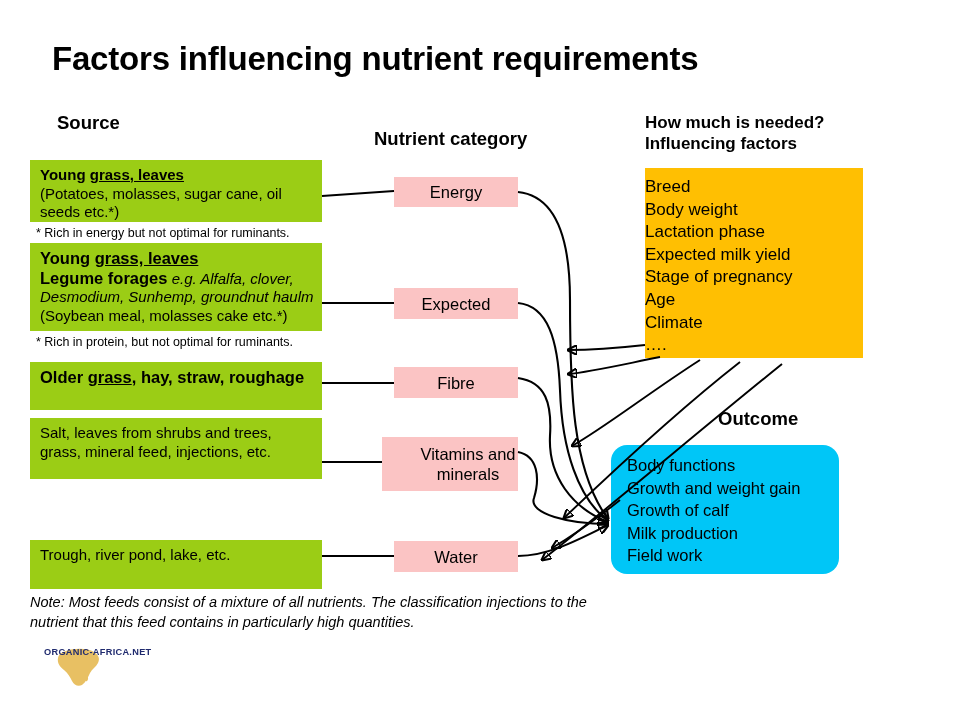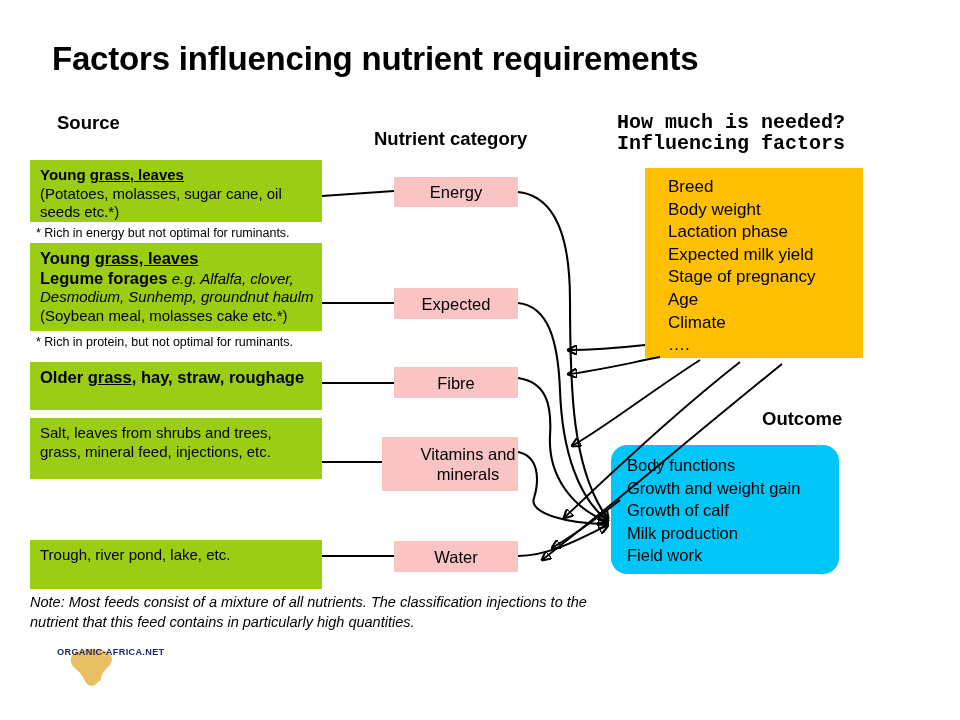--- a/index.html
+++ b/index.html
@@ -32,31 +32,30 @@
 
   
   .col-heading {
     position: absolute;
     font-size: 18.5px;
     font-weight: bold;
     white-space: nowrap;
   }
   #heading-source   { left: 57px;  top: 112px; }
   #heading-nutrient { left: 374px; top: 128px; }
-  #heading-outcome  { left: 718px; top: 408px; margin-left: 44px; }
+  #heading-outcome  { left: 718px; top: 408px; }
 
   #heading-needed {
     position: absolute;
-    left: 617px;
+    left: 645px;
     top: 112px;
-    font-size: 20px;
+    font-size: 17px;
     font-weight: bold;
     line-height: 21px;
     white-space: nowrap;
-    font-family: Liberation Mono, monospace;
   }
 
   
   .src-box {
     position: absolute;
     left: 30px;
     width: 292px;
     background: #9BCD15;
     box-sizing: border-box;
     padding: 6px 8px 6px 10px;
@@ -105,21 +104,21 @@
 
   
   #factors-box {
     position: absolute;
     left: 645px;
     top: 168px;
     width: 218px;
     height: 190px;
     background: #FFBF02;
     box-sizing: border-box;
-    padding: 8px 10px 6px 23px;
+    padding: 8px 10px 6px 0;
     font-size: 17px;
     line-height: 22.6px;
   }
 
   
   #outcome-box {
     position: absolute;
     left: 611px;
     top: 445px;
     width: 228px;
@@ -139,21 +138,21 @@
     top: 592px;
     width: 590px;
     font-size: 14.5px;
     font-style: italic;
     line-height: 20px;
   }
 
   
   #logo {
     position: absolute;
-    left: 49px;
+    left: 36px;
     top: 645px;
     width: 128px;
     height: 42px;
   }
   #logo-text {
     position: absolute;
     left: 8px;
     top: 2px;
     font-size: 9.2px;
     font-weight: bold;

